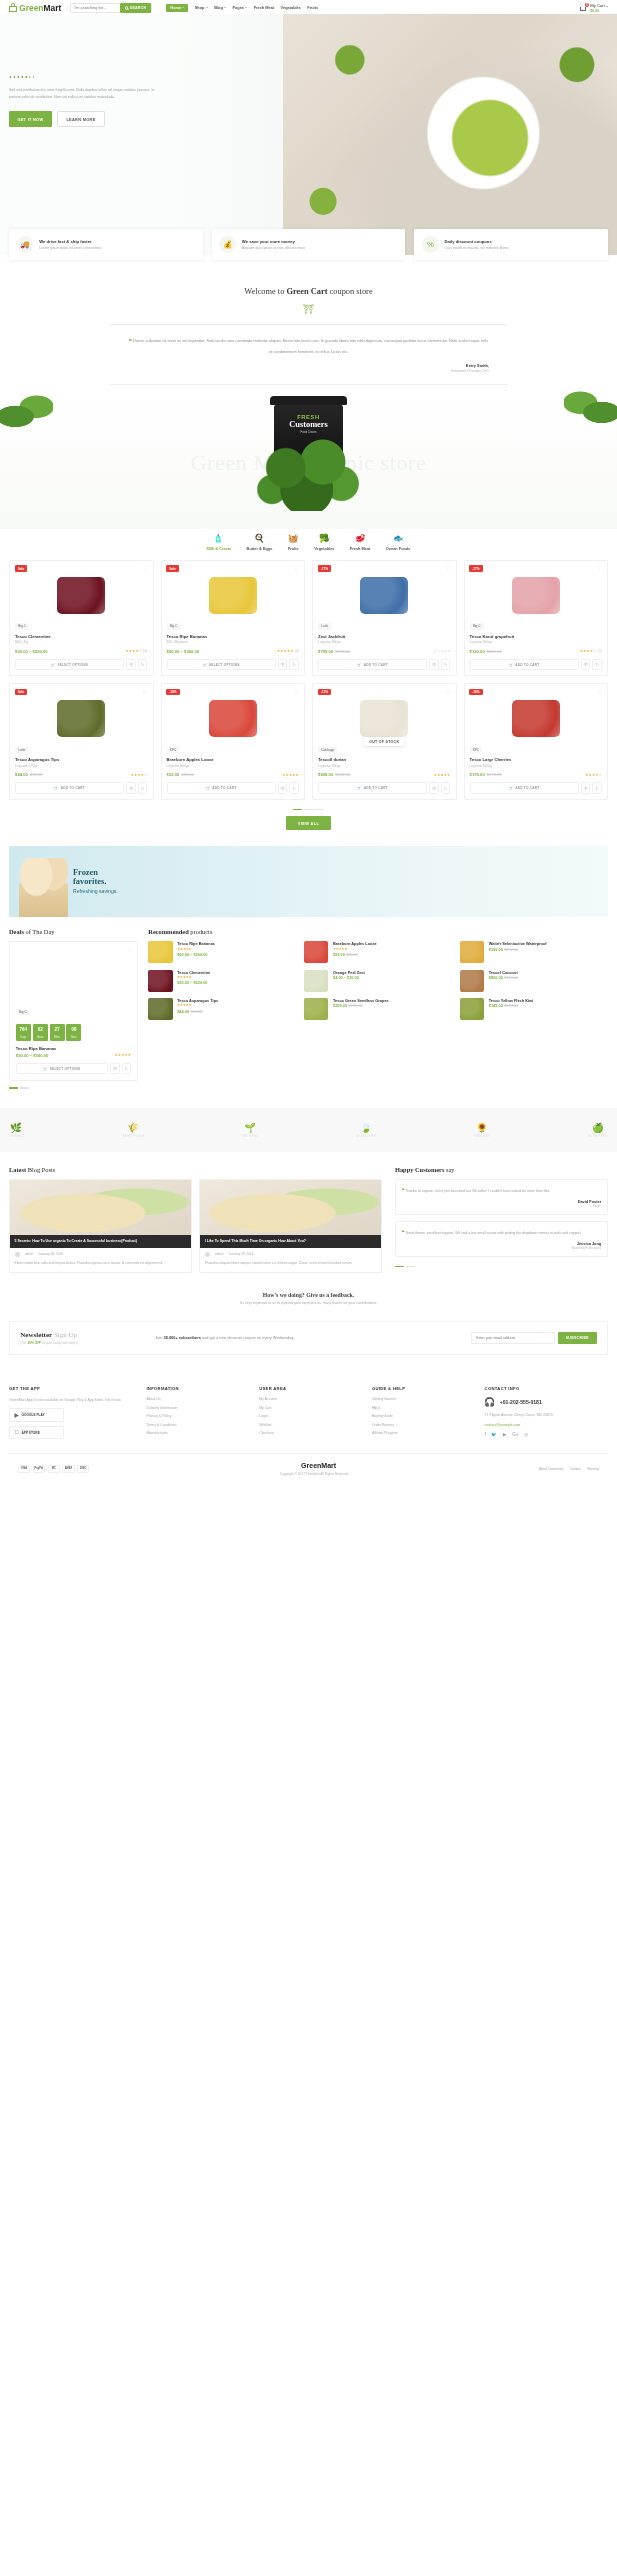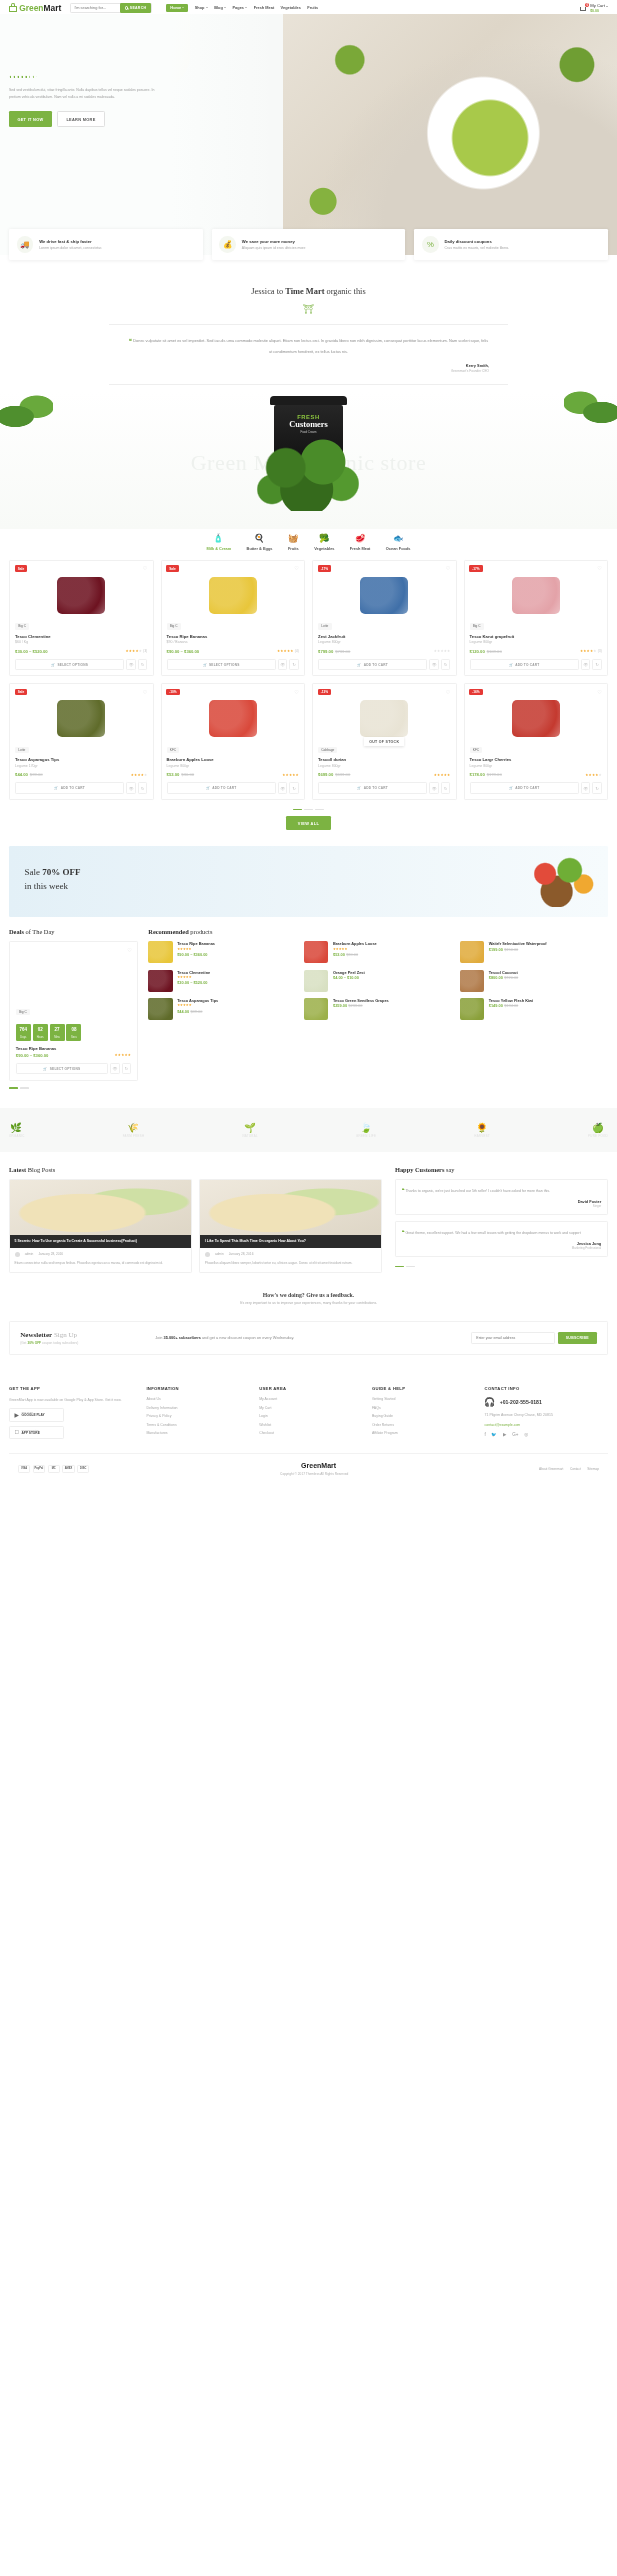--- a/index.html
+++ b/index.html
@@ -441,21 +441,21 @@
     <div class="ico">%</div>
     <div>
         <h4>Daily discount coupons</h4>
         <p>Cras mattis ex mauris, vel molestie libero.</p>
       </div>
   </div>
 </section>
 
 <section class="welcome">
   <h2>
-    <span>Jessica to </span><b>Time Mart</b><span> organic this</span>
+    <span>Welcome to </span><b>Green Cart</b><span> coupon store</span>
   </h2>
   <div class="watercan">⛩</div>
   <div class="testimonial">
     <p><span class="q">❝</span><span>Donec vulputate sit amet ex vel imperdiet. Sed iaculis urna commodo molestie aliquet. Etiam non lectus orci. In gravida libero non nibh dignissim, consequat porttitor lacus elementum. Nam sceleri sque, felis ut condimentum hendrerit, ex tellus luctus nis.</span></p>
     <div class="author">Kerry Smith,</div>
     <div class="role">Greenmart's Founder CEO</div>
   </div>
 </section>
 
 <section class="parallax">
@@ -589,25 +589,26 @@
 
   <div class="dots">
     <i class="on"></i>
     <i></i>
     <i></i>
   </div>
   <button class="viewall">VIEW ALL</button>
 </section>
 
 <section class="banners">
-  <div class="banner ban1">
-    <div class="veg"></div>
+  <div class="banner ban2">
+    <div class="ice"></div>
     <div class="txt">
-      <span>Sale </span><b>70% OFF</b><br>
-      <span>in this week</span>
+      <div class="l1">Frozen</div>
+      <div class="l1">favorites.</div>
+      <div class="l2">Refreshing savings.</div>
     </div>
   </div>
 </section>
 
 <section class="two-col">
   <div class="col-deal">
     <div class="col-title"><b>Deals</b><span> of The Day</span></div>
     <div class="deal-card">
       <span class="heart">♡</span>
       <div class="deal-img">

